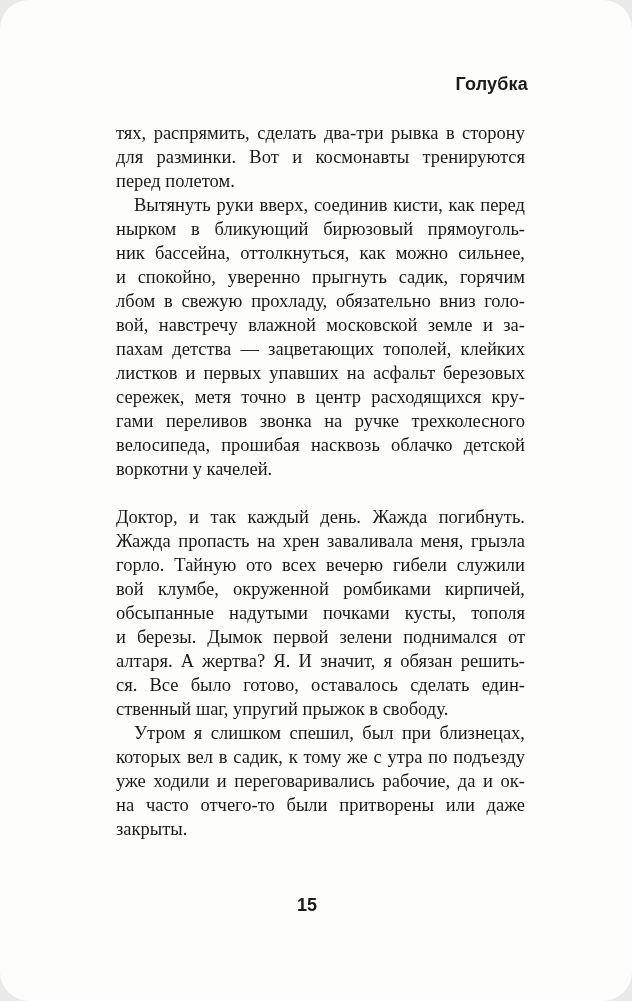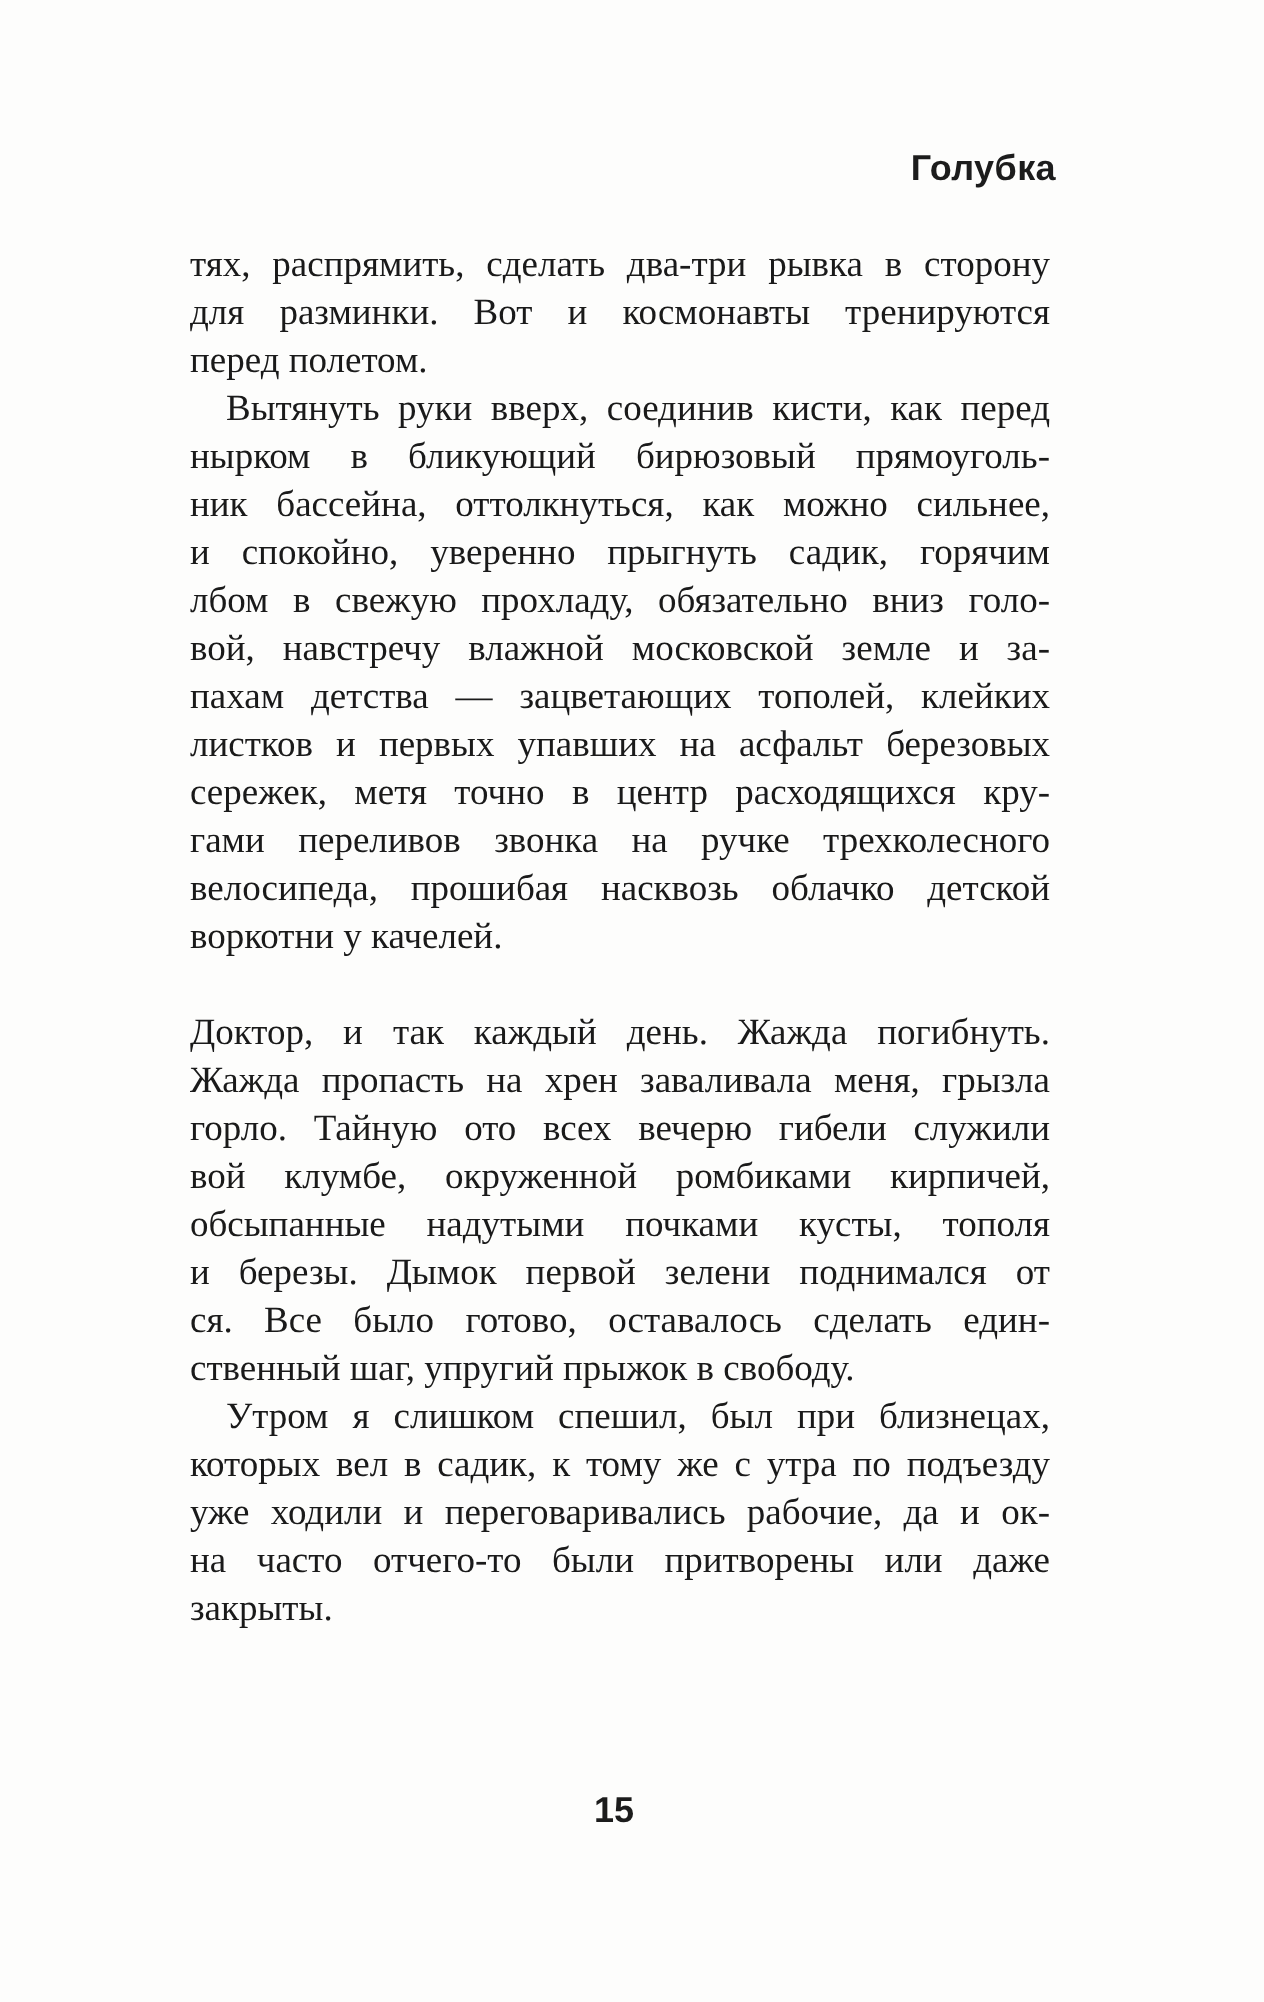--- a/index.html
+++ b/index.html
@@ -7,20 +7,21 @@
     padding: 0;
     background: #e9e9e9;
   }
   .page {
     position: relative;
     width: 632px;
     height: 1001px;
     margin: 0 auto;
     background: #fdfdfc;
     overflow: hidden;
+    border-radius: 29px;
   }
   .running-head {
     position: absolute;
     top: 74px;
     left: 95px;
     width: 433px;
     text-align: right;
     font-family: "Liberation Sans", sans-serif;
     font-weight: bold;
     font-size: 18px;
@@ -41,20 +42,21 @@
     margin: 0;
     padding: 0;
   }
   .para.section-break {
     margin-top: 24px;
   }
   .line {
     display: block;
     text-align: justify;
     text-align-last: justify;
+    margin-left: 21px;
   }
   .line.last {
     text-align-last: left;
   }
   .para.indent .line.first {
     text-indent: 18px;
   }
   .folio {
     position: absolute;
     top: 895px;
@@ -95,20 +97,21 @@
         <span class="line">велосипеда, прошибая насквозь облачко детской</span>
         <span class="line last">воркотни у качелей.</span>
       </p>
       <p class="para section-break">
         <span class="line first">Доктор, и так каждый день. Жажда погибнуть.</span>
         <span class="line">Жажда пропасть на хрен заваливала меня, грызла</span>
         <span class="line">горло. Тайную ото всех вечерю гибели служили</span>
         <span class="line">вой клумбе, окруженной ромбиками кирпичей,</span>
         <span class="line">обсыпанные надутыми почками кусты, тополя</span>
         <span class="line">и березы. Дымок первой зелени поднимался от</span>
+        <span class="line">алтаря. А жертва? Я. И значит, я обязан решить-</span>
         <span class="line">ся. Все было готово, оставалось сделать един-</span>
         <span class="line last">ственный шаг, упругий прыжок в свободу.</span>
       </p>
       <p class="para indent">
         <span class="line first">Утром я слишком спешил, был при близнецах,</span>
         <span class="line">которых вел в садик, к тому же с утра по подъезду</span>
         <span class="line">уже ходили и переговаривались рабочие, да и ок-</span>
         <span class="line">на часто отчего-то были притворены или даже</span>
         <span class="line last">закрыты.</span>
       </p>

